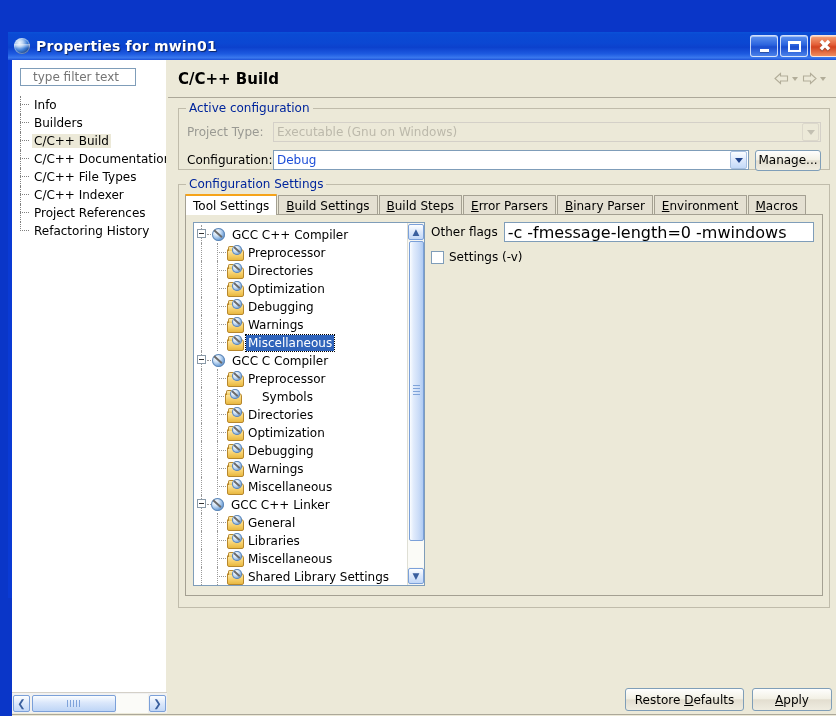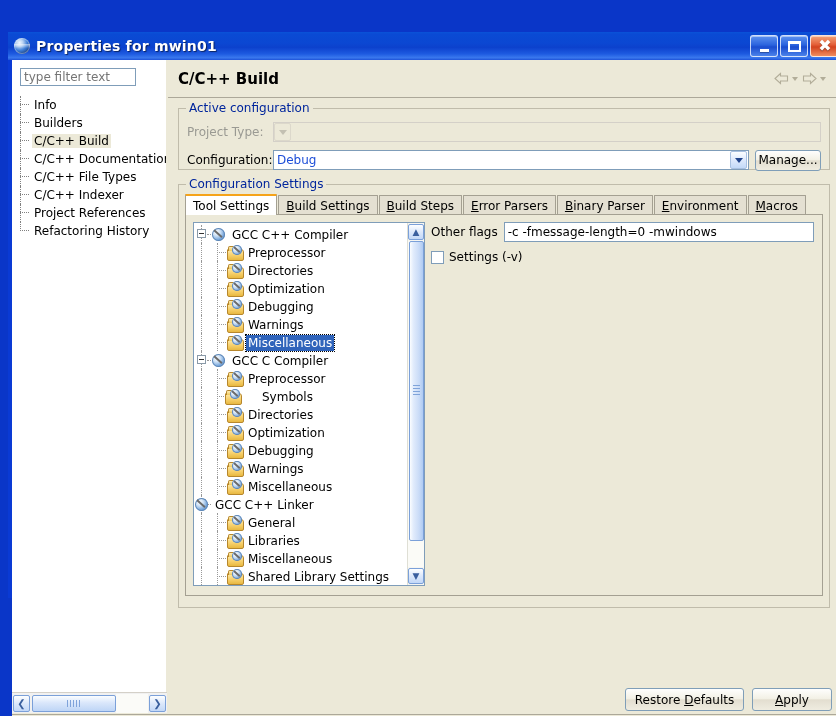--- a/index.html
+++ b/index.html
@@ -78,21 +78,21 @@
   
   #sidebar {
     position:absolute; left:0; top:0; width:155px; height:632px;
     background:#ffffff; border-right:1px solid #ece9d8;
     overflow:hidden;
   }
   #filter-box {
     margin:8px 4px 0 8px; width:116px; height:18px;
     border:1px solid #7f9db9; background:#fff;
     font-family:"DejaVu Sans", sans-serif; font-size:12px;
-    padding:0 3px; color:#000; outline:none;
+    padding:0 12px; color:#000; outline:none;
   }
   #tree-left { margin-top:10px; position:relative; }
   .lrow {
     height:18px; display:flex; align-items:center;
     padding-left:20px; white-space:nowrap; font-size:12px; color:#000;
     position:relative;
   }
   .lrow .dash {
     position:absolute; left:8px; top:8px; width:9px; height:1px;
     border-top:1px dotted #808080;
@@ -305,21 +305,21 @@
     background: repeating-linear-gradient(to bottom,#7fa3da 0 1px, transparent 1px 3px); }
 
   
   #options {
     flex:1; padding:7px 8px 0 6px;
   }
   .optrow { display:flex; align-items:center; height:20px; }
   .optlabel { font-size:12px; color:#000; margin-right:6px; white-space:nowrap; }
   #otherflags {
     flex:1; height:20px; border:1px solid #7f9db9; background:#fff;
-    padding:0 3px; font-size:12px; font-family:"DejaVu Sans", sans-serif;
+    padding:0 3px; font-size:16px; font-family:"DejaVu Sans", sans-serif;
     color:#000; outline:none;
   }
   .checkrow { display:flex; align-items:center; height:22px; margin-top:4px; }
   .cbox {
     width:13px; height:13px; border:1px solid #7f9db9; background:#fff;
     margin-right:5px; flex:0 0 auto;
   }
 
   
   #btnbar-mid {
@@ -454,20 +454,21 @@
           </div>
         </div>
       </div>
 
       <div class="group" id="grp-active">
         <div class="glegend">Active configuration</div>
 
         <div class="formrow" style="margin-top:12px;">
           <div class="flabel dim">Project Type:</div>
           <div class="combo disabled">
+            <div class="ctext">Executable (Gnu on Windows)</div>
             <div class="carrow">
                 <i></i>
               </div>
           </div>
         </div>
 
         <div class="formrow">
           <div class="flabel">Configuration:</div>
           <div class="combo">
             <div class="ctext">Debug</div>
@@ -634,21 +635,21 @@
                 </div>
                 <div class="trow" style="padding-left: 33px;">
                   <span class="guide" style="left: 7px;"></span>
                   <span class="guide" style="left: 23px;"></span>
                   <span class="hline" style="left: 23px; width: 9px;"></span>
                   <span class="icon-folder">
                     <span class="gear"></span>
                   </span>
                   <span class="tlabel">Miscellaneous</span>
                 </div>
-                <div class="trow" style="padding-left: 0;">
+                <div class="trow" style="padding-left: 16px;">
                   <span class="guide" style="left: 7px;"></span>
                   <span class="expander"></span>
                   <span class="hline" style="left: 13px; width: 4px;"></span>
                   <span class="icon-tool"></span>
                   <span class="tlabel">GCC C++ Linker</span>
                 </div>
                 <div class="trow" style="padding-left: 33px;">
                   <span class="guide" style="left: 7px;"></span>
                   <span class="guide" style="left: 23px;"></span>
                   <span class="hline" style="left: 23px; width: 9px;"></span>

